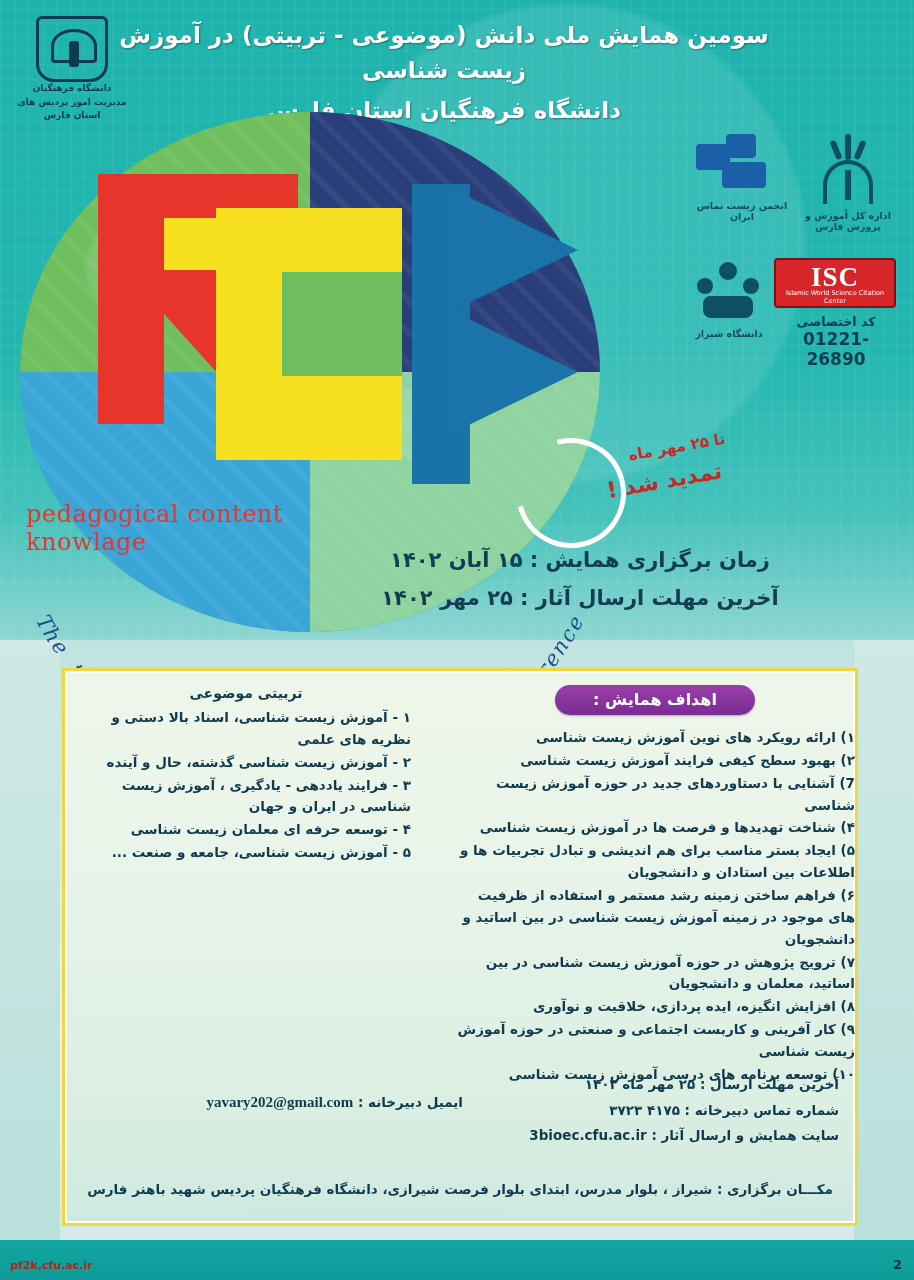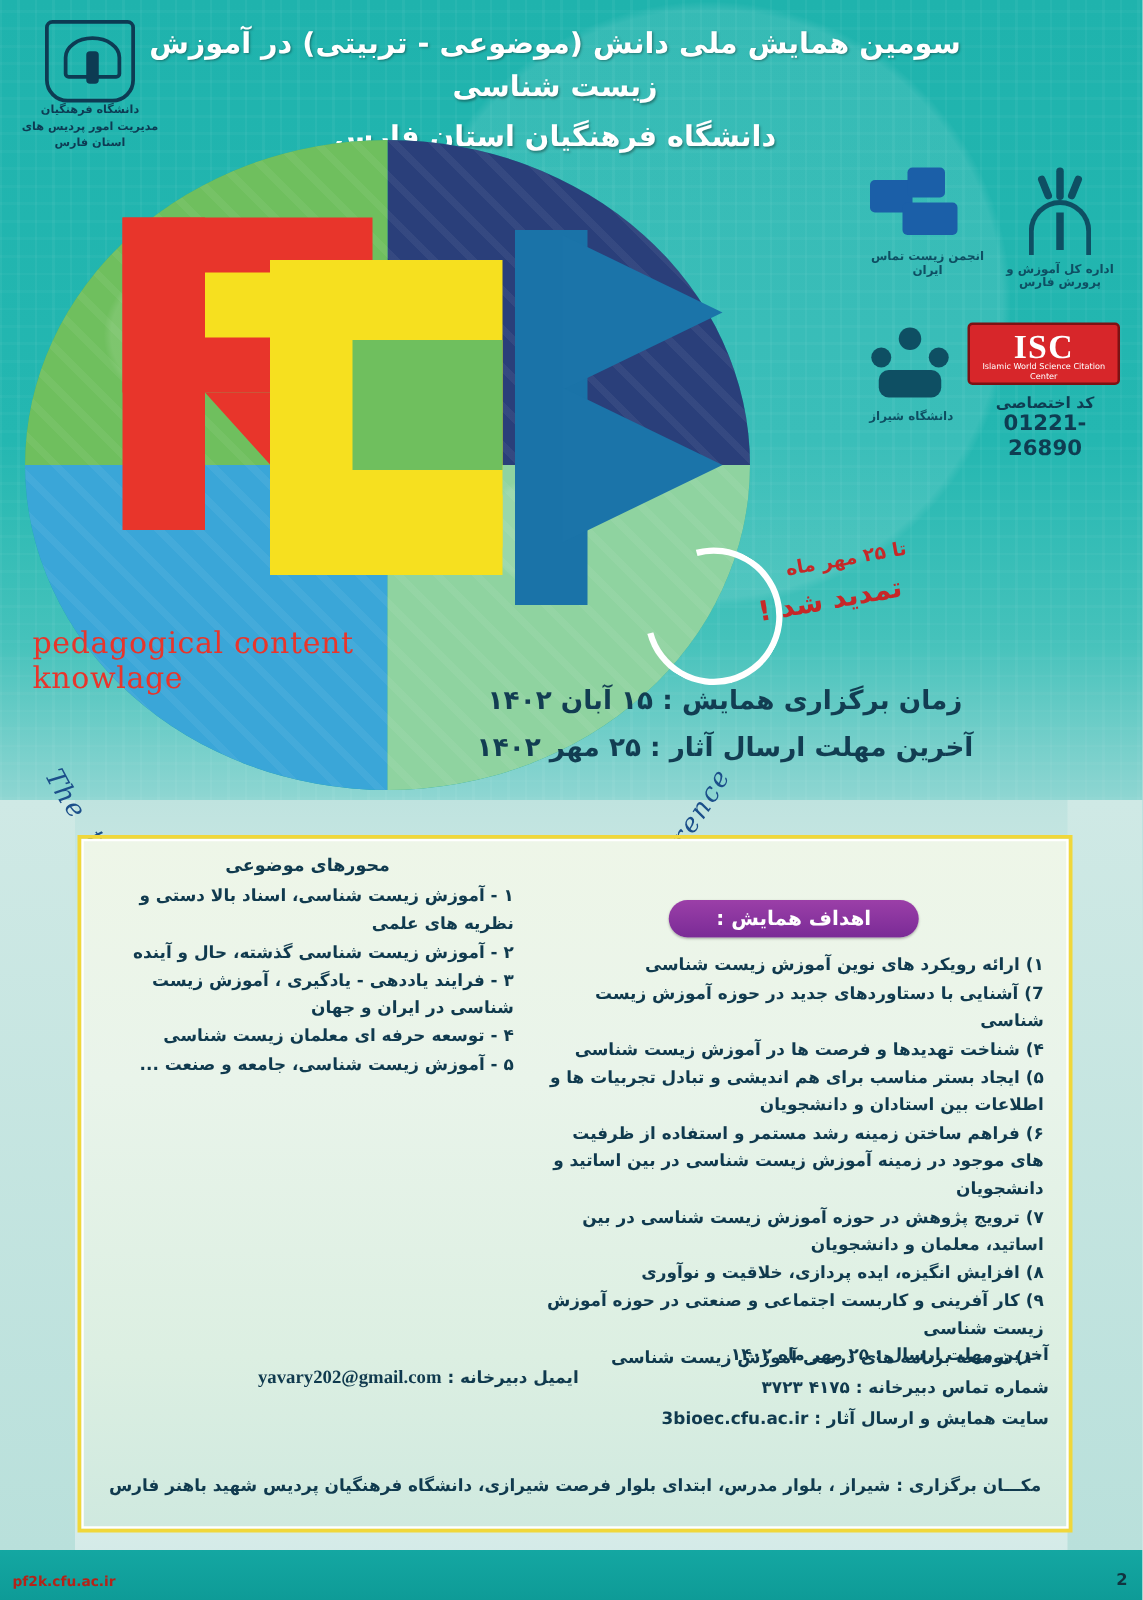--- a/index.html
+++ b/index.html
@@ -197,21 +197,21 @@
   .dates div{font-size:21px;font-weight:bold;margin-bottom:14px;}
 
   
   .card{
     position:absolute;left:62px;top:668px;width:790px;height:552px;
     background:linear-gradient(180deg,#eef6e8 0%,#e9f4ea 35%,#dcefe2 75%,#cfe9df 100%);
     border:3px solid #f0d73a;
     box-shadow:0 0 0 2px #fff inset;
   }
   .card-inner{position:absolute;inset:0;padding:12px 16px;box-sizing:border-box;}
-  .col-right{position:absolute;right:20px;top:14px;width:400px;margin-top:35px;}
+  .col-right{position:absolute;right:0;top:14px;width:400px;}
   .col-left{position:absolute;left:16px;top:14px;width:330px;}
   .pill{
     display:block;margin:0 auto 12px auto;width:200px;height:30px;line-height:30px;
     background:linear-gradient(180deg,#9b3fa8 0%,#7a2b96 100%);
     color:#fff;font-size:16px;font-weight:bold;text-align:center;
     border-radius:16px;box-shadow:0 1px 2px rgba(0,0,0,.3);
   }
   .pill.small{width:186px;}
   ul.plain{list-style:none;margin:0;padding:0;}
   ul.plain li{
@@ -392,33 +392,34 @@
     <div>آخرین مهلت ارسال آثار : ۲۵ مهر ۱۴۰۲</div>
   </div>
 
   <div class="card">
     <div class="card-inner">
 
       <div class="col-right">
         <div class="pill">اهداف همایش :</div>
         <ul class="plain">
           <li>۱) ارائه رویکرد های نوین آموزش زیست شناسی</li>
+          <li>۲) بهبود سطح کیفی فرایند آموزش زیست شناسی</li>
           <li>7) آشنایی با دستاوردهای جدید در حوزه آموزش زیست شناسی</li>
           <li>۴) شناخت تهدیدها و فرصت ها در آموزش زیست شناسی</li>
           <li>۵) ایجاد بستر مناسب برای هم اندیشی و تبادل تجربیات ها و اطلاعات بین استادان و دانشجویان</li>
           <li>۶) فراهم ساختن زمینه رشد مستمر و استفاده از ظرفیت های موجود در زمینه آموزش زیست شناسی  در بین اساتید و دانشجویان</li>
           <li>۷) ترویج پژوهش در حوزه آموزش زیست شناسی در بین اساتید، معلمان و دانشجویان</li>
           <li>۸) افزایش انگیزه، ایده پردازی، خلاقیت و نوآوری</li>
           <li>۹) کار آفرینی و کاربست اجتماعی و صنعتی در حوزه آموزش زیست شناسی</li>
           <li>۱۰) توسعه برنامه های درسی آموزش زیست شناسی</li>
         </ul>
       </div>
 
       <div class="col-left">
-        <div class="sub-head">محورهای موضوعی</div>
+        <div class="sub-head">تربیتی موضوعی</div>
         <ul class="plain">
           <li>۱ - آموزش زیست شناسی، اسناد بالا دستی و نظریه های علمی</li>
           <li>۲ - آموزش زیست شناسی گذشته، حال و آینده</li>
           <li>۳ - فرایند یاددهی - یادگیری ، آموزش زیست شناسی در ایران و جهان</li>
           <li>۴ - توسعه حرفه ای معلمان زیست شناسی</li>
           <li>۵ - آموزش زیست شناسی، جامعه و صنعت ...</li>
         </ul>
       </div>
 
       <div class="contact">

